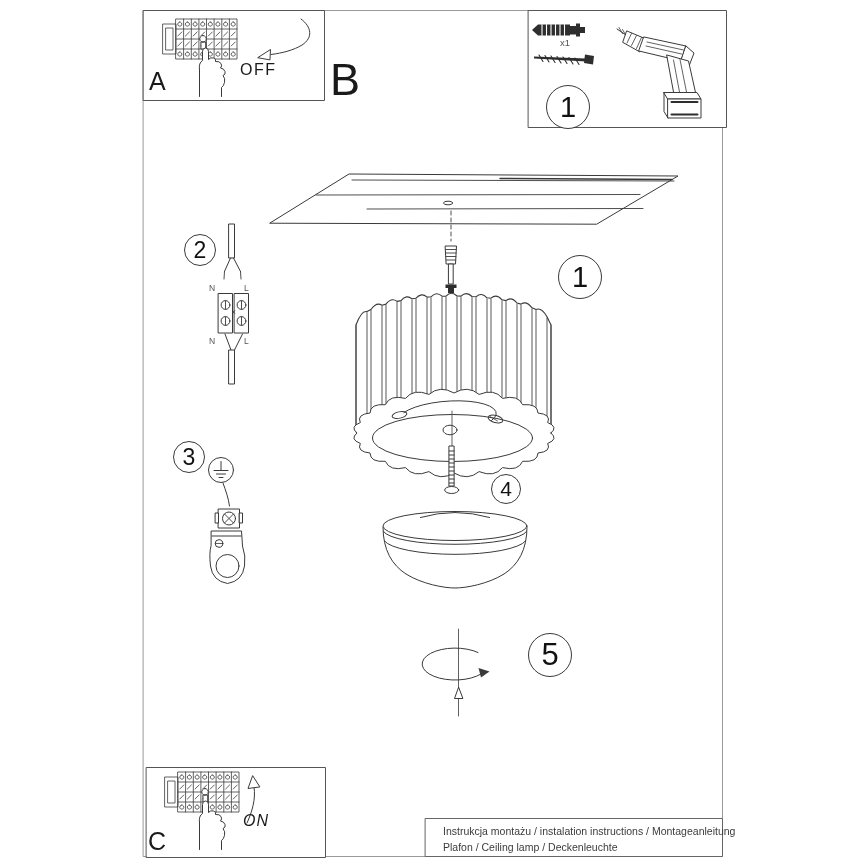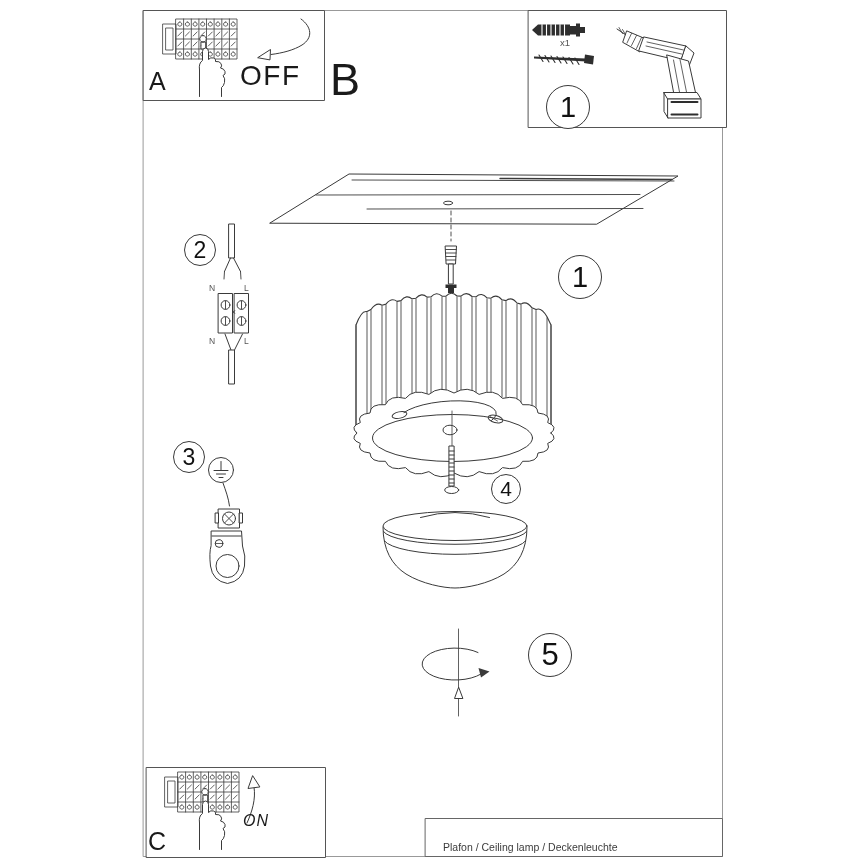--- a/index.html
+++ b/index.html
@@ -159,33 +159,34 @@
     <g>
       <path d="M 458.5 629 V 716" stroke-width="0.8"></path>
       <path d="M 478 652.5 A 33 16 0 1 0 481 674"></path>
       <path d="M 489.5 671.5 L 478.5 668 L 481 677.5 Z" fill="#3a3a3a" stroke="none"></path>
       <path d="M 458.5 687.5 L 454.5 698.5 L 462.5 698.5 Z" fill="#fff"></path>
     </g>
   </g>
 </svg>
 
 <div class="lbl" style="left:149px;top:69px;font-size:25px;">A</div>
-<div class="lbl" style="left:240px;top:62px;font-size:28px;letter-spacing:1.5px;">OFF</div>
+<div class="lbl" style="left:240px;top:62px;font-size:16px;letter-spacing:1.5px;">OFF</div>
 <div class="lbl" style="left:330px;top:57px;font-size:45px;">B</div>
 <div class="lbl" style="left:148px;top:829px;font-size:25px;">C</div>
 <div class="lbl" style="left:243px;top:813px;font-size:16px;letter-spacing:1px;font-style:italic;">ON</div>
 <div class="lbl tiny" style="left:560px;top:38px;font-size:9.5px;">x1</div>
 
 <div class="lbl tiny" style="left:209px;top:284px;font-size:8.5px;">N</div>
 <div class="lbl tiny" style="left:244px;top:284px;font-size:8.5px;">L</div>
 <div class="lbl tiny" style="left:209px;top:337px;font-size:8.5px;">N</div>
 <div class="lbl tiny" style="left:244px;top:337px;font-size:8.5px;">L</div>
 
 <div class="badge" style="left:546px;top:85px;width:42px;height:42px;font-size:29px;">1</div>
 <div class="badge" style="left:558px;top:255px;width:42px;height:42px;font-size:29px;">1</div>
 <div class="badge" style="left:184px;top:234px;width:30px;height:30px;font-size:23px;">2</div>
 <div class="badge" style="left:173px;top:441px;width:30px;height:30px;font-size:23px;">3</div>
 <div class="badge" style="left:491px;top:474px;width:28px;height:28px;font-size:21px;">4</div>
 <div class="badge" style="left:528px;top:633px;width:42px;height:42px;font-size:31px;">5</div>
 
+<div class="footer-line" style="left:443px;top:823px;">Instrukcja montażu / instalation instructions / Montageanleitung</div>
 <div class="footer-line" style="left:443px;top:839px;">Plafon / Ceiling lamp / Deckenleuchte</div>
 
 </div>
 
 </body></html>

